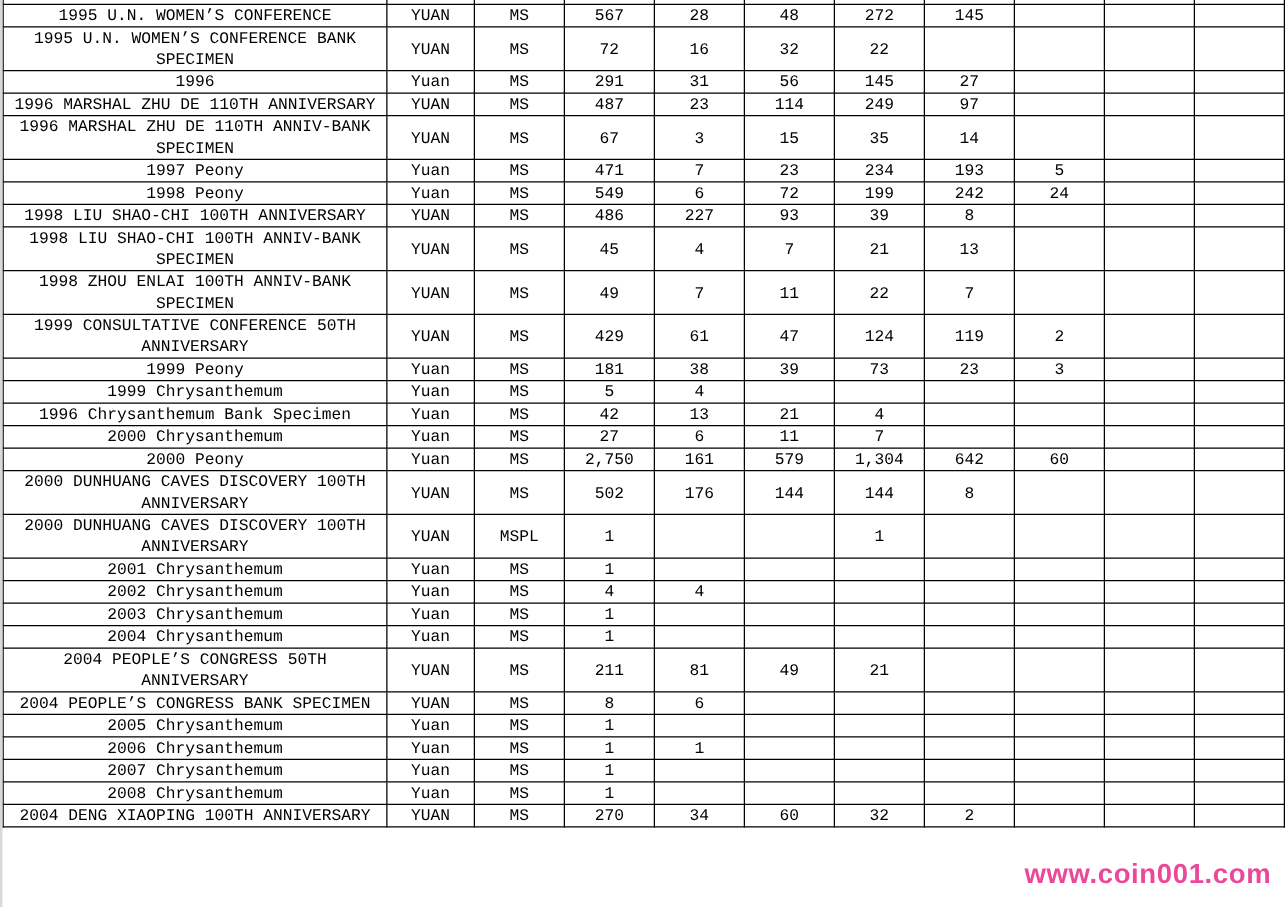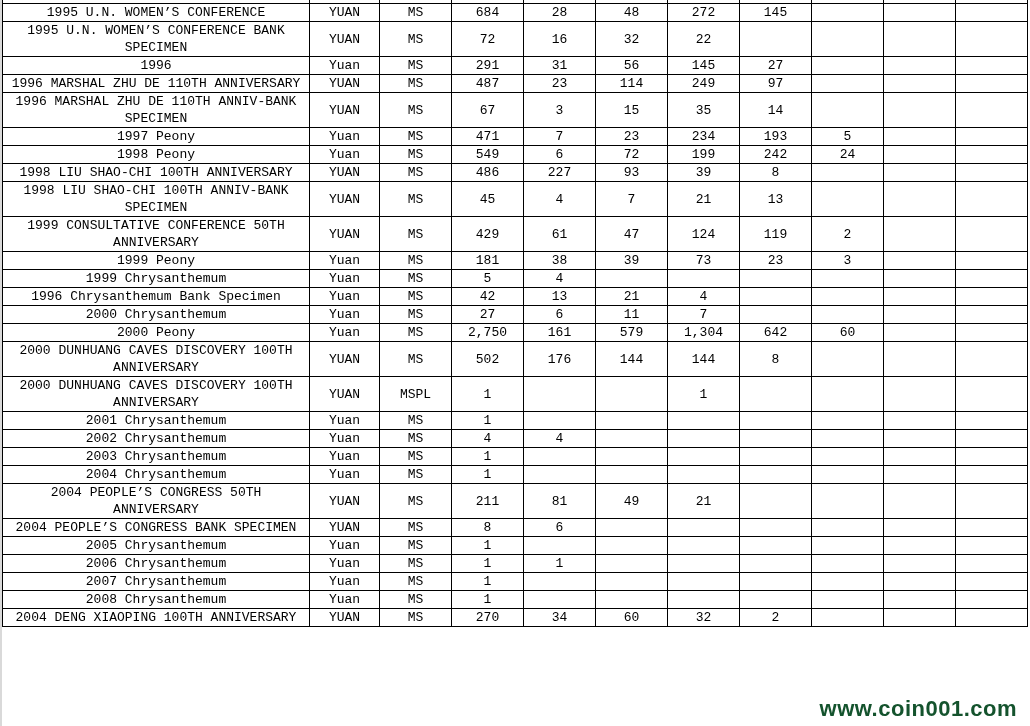--- a/index.html
+++ b/index.html
@@ -75,21 +75,21 @@
         <td></td>
         <td></td>
         <td></td>
       </tr>
     <tr>
     <td class="c-name">
             <div class="nm">1995 U.N. WOMEN’S CONFERENCE</div>
           </td>
     <td class="c-cur">YUAN</td>
     <td class="c-grade">MS</td>
-    <td class="c-num">684</td>
+    <td class="c-num">567</td>
     <td class="c-num">28</td>
     <td class="c-num">48</td>
     <td class="c-num">272</td>
     <td class="c-num">145</td>
     <td class="c-num"></td>
     <td class="c-num"></td>
     <td class="c-num"></td>
   </tr>
         <tr class="tall">
     <td class="c-name">
@@ -206,20 +206,35 @@
     <td class="c-num">4</td>
     <td class="c-num">7</td>
     <td class="c-num">21</td>
     <td class="c-num">13</td>
     <td class="c-num"></td>
     <td class="c-num"></td>
     <td class="c-num"></td>
   </tr>
         <tr class="tall">
     <td class="c-name">
+            <div class="nm">1998 ZHOU ENLAI 100TH ANNIV-BANK SPECIMEN</div>
+          </td>
+    <td class="c-cur">YUAN</td>
+    <td class="c-grade">MS</td>
+    <td class="c-num">49</td>
+    <td class="c-num">7</td>
+    <td class="c-num">11</td>
+    <td class="c-num">22</td>
+    <td class="c-num">7</td>
+    <td class="c-num"></td>
+    <td class="c-num"></td>
+    <td class="c-num"></td>
+  </tr>
+        <tr class="tall">
+    <td class="c-name">
             <div class="nm">1999 CONSULTATIVE CONFERENCE 50TH ANNIVERSARY</div>
           </td>
     <td class="c-cur">YUAN</td>
     <td class="c-grade">MS</td>
     <td class="c-num">429</td>
     <td class="c-num">61</td>
     <td class="c-num">47</td>
     <td class="c-num">124</td>
     <td class="c-num">119</td>
     <td class="c-num">2</td>
@@ -492,15 +507,15 @@
     <td class="c-num">60</td>
     <td class="c-num">32</td>
     <td class="c-num">2</td>
     <td class="c-num"></td>
     <td class="c-num"></td>
     <td class="c-num"></td>
   </tr>
       </tbody>
   </table>
 
-  <div class="watermark" style="color: #14532d; margin-top: 10px;">www.coin001.com</div>
+  <div class="watermark" style="color: #ec4899;">www.coin001.com</div>
   <div class="edge-strip"></div>
 </div>
 
 </body></html>

